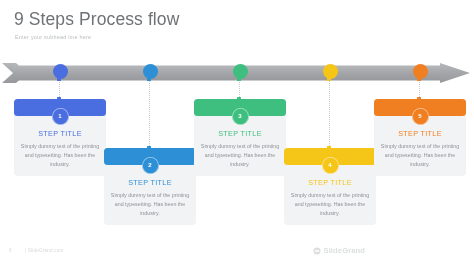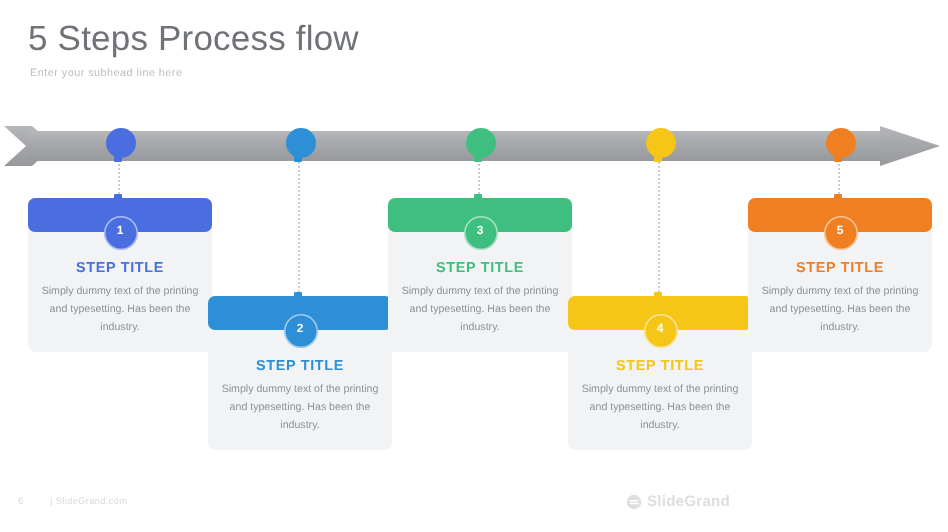--- a/index.html
+++ b/index.html
@@ -124,21 +124,21 @@
     font-weight: 700;
     display: flex;
     align-items: center;
     justify-content: center;
     box-shadow: 0 0 0 0.8px rgba(255,255,255,0.55) inset;
     z-index: 4;
   }
   .step-title {
     text-align: center;
     font-size: 7.2px;
-    font-weight: 700;
+    font-weight: 400;
     letter-spacing: 0.35px;
     margin: 13px 0 4px 0;
   }
   .step-desc {
     text-align: center;
     font-size: 5.3px;
     line-height: 1.72;
     color: #8d9196;
     padding: 0 6px;
     margin: 0;
@@ -180,21 +180,21 @@
     font-size: 7.6px;
     font-weight: 700;
     letter-spacing: 0.1px;
     color: #dcdee0;
   }
 </style>
 </head>
 <body>
 
 <div class="header">
-  <h1 class="slide-title">5 Steps Process flow</h1>
+  <h1 class="slide-title">9 Steps Process flow</h1>
   <div class="slide-subtitle">Enter your subhead line here</div>
 </div>
 
 <div class="timeline">
   <svg width="474" height="22" viewBox="0 0 474 22">
     <defs>
       <linearGradient id="arrGrad" x1="0" y1="0" x2="0" y2="1">
         <stop offset="0%" stop-color="#b5b7ba"></stop>
         <stop offset="48%" stop-color="#a4a6a9"></stop>
         <stop offset="100%" stop-color="#97999c"></stop>

